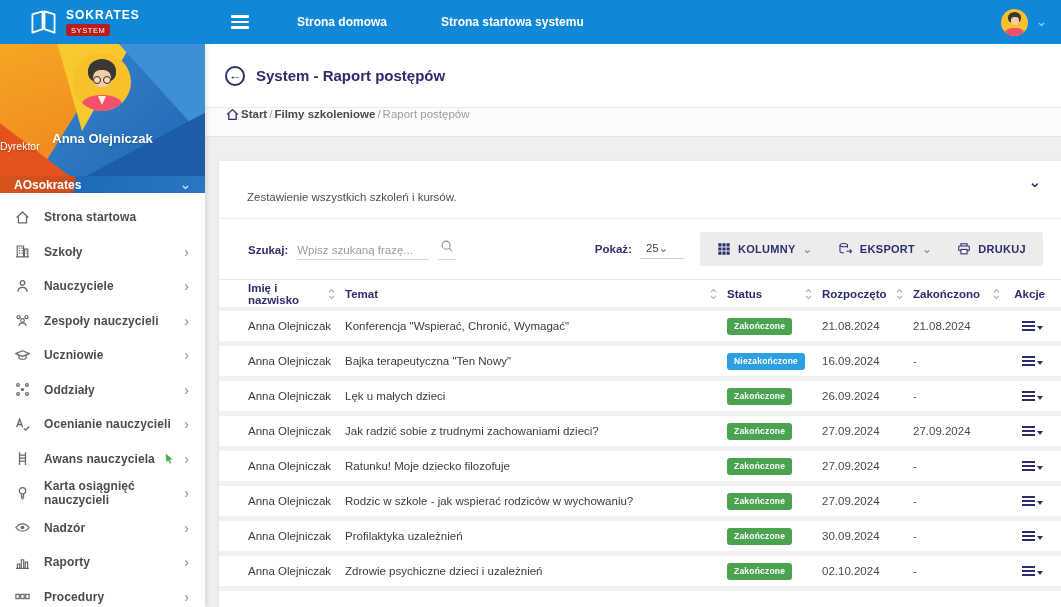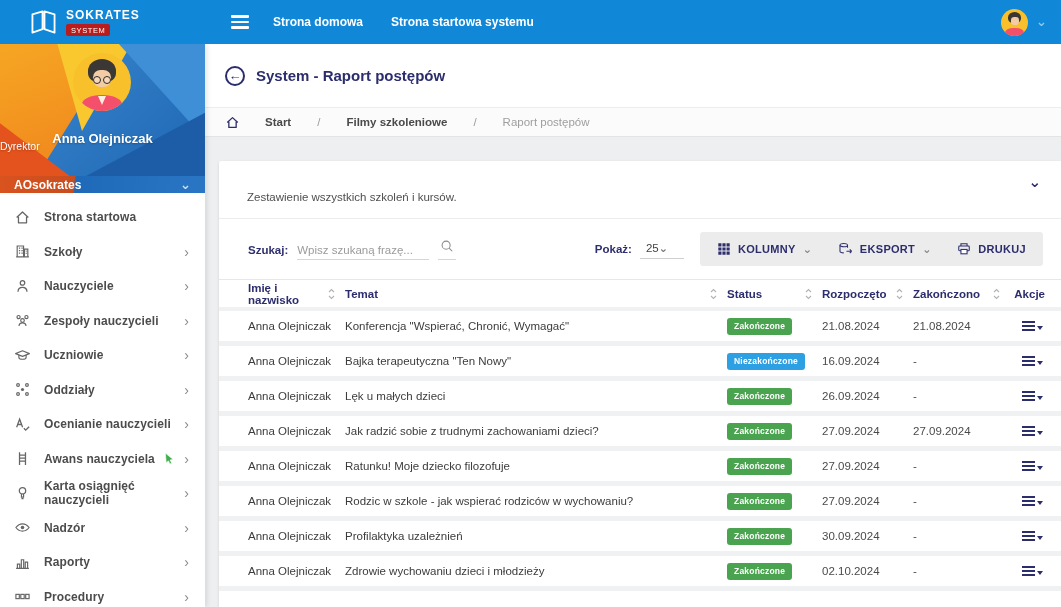--- a/index.html
+++ b/index.html
@@ -7,21 +7,21 @@
   .app { position:relative; width:1061px; height:607px; }
 
   
   .topbar { position:absolute; top:0; left:0; right:0; height:44px; background:#1187d7; display:flex; align-items:center; z-index:30; }
   .logo { width:205px; display:flex; align-items:center; padding-left:30px; gap:9px; }
   .logo-text { display:flex; flex-direction:column; align-items:flex-start; }
   .logo-title { color:#fff; font-weight:bold; font-size:12px; letter-spacing:1px; line-height:14px; }
   .logo-badge { background:#b91c1c; color:#fff; font-size:7.5px; font-weight:normal; letter-spacing:.6px; padding:1.5px 5px; border-radius:2px; margin-top:2px; }
   .hamburger { margin-left:26px; display:flex; flex-direction:column; gap:3px; cursor:pointer; }
   .hamburger b { display:block; width:18px; height:2.4px; background:#fff; border-radius:1px; }
-  .topnav { display:flex; gap:28px; margin-left:24px; }
+  .topnav { display:flex; gap:54px; margin-left:48px; }
   .topnav-link { color:#fff; font-size:12px; font-weight:bold; cursor:pointer; }
   .topbar-right { margin-left:auto; display:flex; align-items:center; gap:8px; padding-right:14px; }
   .avatar-mini { width:27px; height:27px; border-radius:50%; background:#f8c12c; position:relative; overflow:hidden; }
   .avatar-mini .hair { position:absolute; top:3px; left:7px; width:13px; height:11px; background:#3b3734; border-radius:50% 50% 40% 40%; }
   .avatar-mini .face { position:absolute; top:8px; left:9.5px; width:8px; height:8px; background:#f3cba5; border-radius:40%; }
   .avatar-mini .shirt { position:absolute; bottom:-2px; left:4px; width:19px; height:10px; background:#f4506b; border-radius:45% 45% 0 0; }
   .chev { font-size:13px; line-height:8px; font-weight:bold; }
   .chev-light { color:#8ecbf2; }
 
   
@@ -50,21 +50,21 @@
   .menu-item svg { flex:0 0 17px; }
   .menu-label { margin-left:13px; font-size:12px; color:#4c4c4c; font-weight:bold; letter-spacing:.1px; }
   .menu-arrow { margin-left:auto; color:#8a8a8a; font-size:14px; line-height:12px; }
   .cursor-hint { margin-left:6px; }
 
   
   .main { position:absolute; top:44px; left:205px; right:0; bottom:0; }
   .page-header { height:63px; background:#fff; display:flex; align-items:center; padding-left:20px; gap:11px; }
   .back-btn { width:20px; height:20px; border:2px solid #2c2d6d; border-radius:50%; color:#2c2d6d; display:flex; align-items:center; justify-content:center; font-size:13px; font-weight:bold; cursor:pointer; line-height:1; }
   .page-title { color:#2c2d6d; font-size:15px; font-weight:bold; }
-  .breadcrumb { height:30px; background:#fbfbfc; border-top:1px solid #ececec; border-bottom:1px solid #e4e4e4; display:flex; align-items:center; padding-left:21px; gap:26px; font-size:11.5px; }
+  .breadcrumb { height:30px; background:#fbfbfc; border-top:1px solid #ececec; border-bottom:1px solid #e4e4e4; display:flex; padding-left:21px; gap:2px; font-size:11.5px; }
   .crumb { color:#4a4a4a; font-weight:bold; cursor:pointer; }
   .crumb-sep { color:#9a9a9a; }
   .crumb-current { color:#9e9e9e; font-weight:normal; }
   .content { position:absolute; top:94px; left:0; right:0; bottom:0; background:#edeff0; padding:23px 0 0 14px; }
   .card { background:#fff; height:100%; box-shadow:0 1px 3px rgba(0,0,0,.12); border-radius:2px 0 0 0; }
 
   .card-head { padding:16px 28px 15px 28px; border-bottom:1px solid #ececec; position:relative; }
   .card-title { color:#2c2d6d; font-size:14px; font-weight:500; }
   .card-sub { color:#4f4f4f; font-size:11.5px; margin-top:14px; }
   .card-collapse { position:absolute; top:12px; right:20px; color:#2c2d6d; font-size:15px; font-weight:bold; cursor:pointer; }
@@ -511,21 +511,21 @@
                     <b></b>
                     <b></b>
                   </i>
                   <i class="caret"></i>
                 </span>
               </div>
           </div>
 
           <div class="tr trow">
             <div class="td">Anna Olejniczak</div>
-            <div class="td">Zdrowie wychowaniu dzieci i młodzieży</div>
+            <div class="td">Zdrowie psychiczne dzieci i uzależnień</div>
             <div class="td"><span class="badge" style="background: rgb(74, 163, 79);">Zakończone</span></div>
             <div class="td date">02.10.2024</div>
             <div class="td date">-</div>
             <div class="td actions">
                 <span class="action-btn">
                   <i class="bars">
                     <b></b>
                     <b></b>
                     <b></b>
                   </i>

